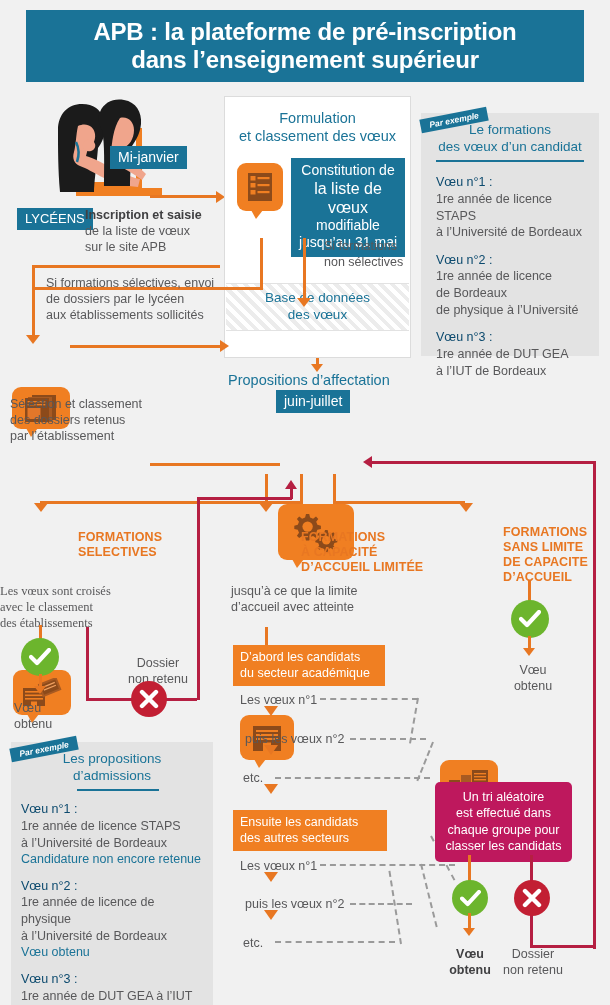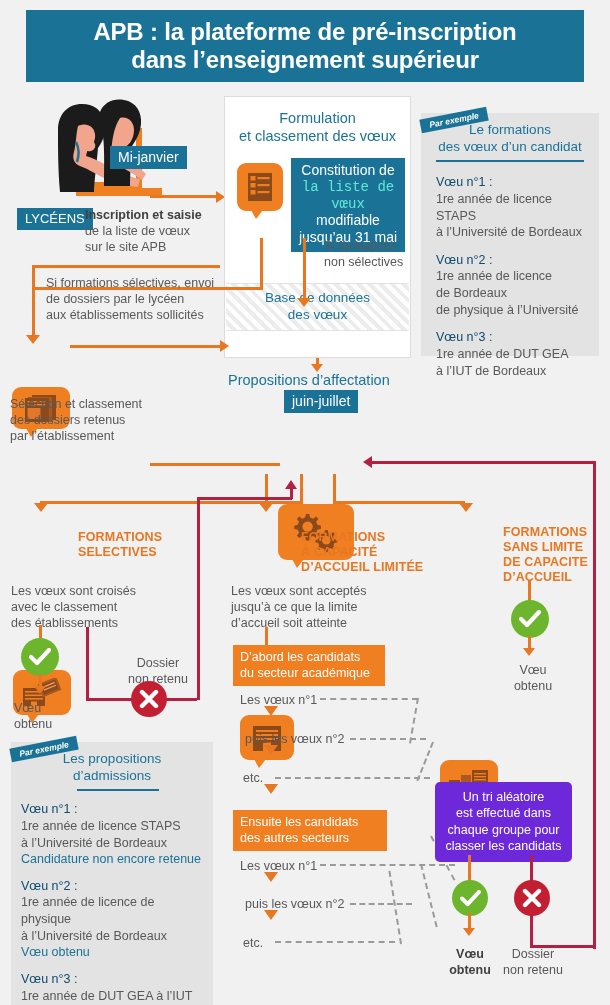--- a/index.html
+++ b/index.html
@@ -82,21 +82,21 @@
   }
 
   
   .obox{
     background:#f07f22; color:#fff; font-size:12.5px; line-height:1.28;
     padding:4px 7px 5px;
   }
 
   
   #tri-box{
-    background:#6d28d9; color:#fff; border-radius:5px;
+    background:#be185d; color:#fff; border-radius:5px;
     font-size:12.5px; line-height:1.3; text-align:center;
     padding:7px 8px 8px;
   }
 
   
   .badge{ border-radius:50%; display:flex; align-items:center; justify-content:center; }
   .badge.ok{ background:#6cb52d; }
   .badge.no{ background:#c21f33; }
 
   
@@ -178,21 +178,21 @@
     <rect x="3.5" y="11" width="5" height="4.5" fill="#f07f22"></rect>
     <rect x="3.5" y="18" width="5" height="4.5" fill="#f07f22"></rect>
     <rect x="10.5" y="5" width="12" height="2.2" fill="#f07f22"></rect>
     <rect x="10.5" y="12" width="12" height="2.2" fill="#f07f22"></rect>
     <rect x="10.5" y="19" width="12" height="2.2" fill="#f07f22"></rect>
   </svg>
 </div>
 
 <div class="abs" style="left:291px; top:158px; width:114px; background:#1a7397; padding:4px 5px 6px; text-align:center;">
   <div style="color:#fff;font-size:14px;line-height:1.2;">Constitution de</div>
-  <div style="color:#5eead4;font-size:14px;line-height:1.2;font-family:Liberation Mono, monospace;">la liste de vœux</div>
+  <div style="color:#ffffff;font-size:16px;line-height:1.2;">la liste de vœux</div>
   <div style="color:#fff;font-size:14px;line-height:1.2;">modifiable</div>
   <div style="color:#fff;font-size:14px;line-height:1.2;">jusqu’au 31 mai</div>
 </div>
 
 <div class="abs ol" style="left:260px; top:238px; width:3px; height:52px;"></div>
 <div class="abs ol" style="left:32px; top:287px; width:230px; height:3px;"></div>
 <div class="abs ol" style="left:32px; top:287px; width:3px; height:-0px;"></div>
 
 <div class="abs ol" style="left:303px; top:238px; width:3px; height:62px;"></div>
 <div class="abs ar-d" style="left:297px; top:298px;"></div>
@@ -228,21 +228,21 @@
   <div>par l’établissement</div>
 </div>
 
 <div class="abs ol" style="left:70px; top:345px; width:152px; height:3px;"></div>
 <div class="abs ar-r" style="left:220px; top:340px;"></div>
 
 <div class="abs ol" style="left:316px; top:358px; width:3px; height:10px;"></div>
 <div class="abs ar-dsm" style="left:311px; top:364px;"></div>
 
 <div class="abs" style="left:228px; top:372px; color:#1a7397; font-size:14.5px; white-space:nowrap;">Propositions d’affectation</div>
-<div class="abs pill" style="left:284px; top:390px;">juin-juillet</div>
+<div class="abs pill" style="left:276px; top:390px;">juin-juillet</div>
 
 <div class="abs bubble" style="left:278px; top:414px; width:76px; height:56px;">
   <svg width="54" height="40" viewBox="0 0 54 40">
     <g fill="#8c4a1a">
       <path d="M17 2 l3.2 0 .9 3.5 3 1.2 2.9-2.1 2.3 2.3 -2.1 2.9 1.2 3 3.5 .9 0 3.2 -3.5 .9 -1.2 3 2.1 2.9 -2.3 2.3 -2.9-2.1 -3 1.2 -.9 3.5 -3.2 0 -.9-3.5 -3-1.2 -2.9 2.1 -2.3-2.3 2.1-2.9 -1.2-3 -3.5-.9 0-3.2 3.5-.9 1.2-3 -2.1-2.9 2.3-2.3 2.9 2.1 3-1.2z"></path>
       <circle cx="18.6" cy="14.6" r="5.2" fill="#f07f22"></circle>
       <path d="M36 18 l2.6 0 .8 2.9 2.4 1 2.4-1.7 1.9 1.9 -1.7 2.4 1 2.4 2.9 .8 0 2.6 -2.9 .8 -1 2.4 1.7 2.4 -1.9 1.9 -2.4-1.7 -2.4 1 -.8 2.9 -2.6 0 -.8-2.9 -2.4-1 -2.4 1.7 -1.9-1.9 1.7-2.4 -1-2.4 -2.9-.8 0-2.6 2.9-.8 1-2.4 -1.7-2.4 1.9-1.9 2.4 1.7 2.4-1z"></path>
       <circle cx="37.3" cy="28.3" r="4.3" fill="#f07f22"></circle>
     </g>
   </svg>
@@ -282,21 +282,21 @@
       <rect x="20" y="4" width="16" height="10" fill="#8c4a1a"></rect>
       <rect x="21.5" y="6" width="13" height="1.3" fill="#f0a060"></rect>
       <rect x="21.5" y="9" width="13" height="1.3" fill="#f0a060"></rect>
     </g>
   </svg>
 </div>
 <div class="abs cat-title" style="left:78px; top:530px; width:110px;">
   <div>FORMATIONS</div>
   <div>SELECTIVES</div>
 </div>
-<div class="abs txt" style="left:11px; top:583px; width:160px;">
+<div class="abs txt" style="left:0; top:583px; width:160px;font-family:Liberation Serif, serif;">
   <div>Les vœux sont croisés</div>
   <div>avec le classement</div>
   <div>des établissements</div>
 </div>
 
 <div class="abs ol" style="left:39px; top:625px; width:3px; height:18px;"></div>
 <div class="abs badge ok" style="left:21px; top:638px; width:38px; height:38px;">
   <svg width="22" height="18" viewBox="0 0 22 18">
     <path d="M2 9 L8 15 L20 2" stroke="#fff" stroke-width="4.2" fill="none" stroke-linecap="round" stroke-linejoin="round"></path>
   </svg>
@@ -328,23 +328,22 @@
     <rect x="5" y="15" width="22" height="2" fill="#f07f22"></rect>
     <rect x="12" y="19.5" width="8" height="8.5" fill="#f07f22"></rect>
   </svg>
 </div>
 <div class="abs cat-title" style="left:301px; top:530px; width:130px;">
   <div>FORMATIONS</div>
   <div>À CAPACITÉ</div>
   <div>D’ACCUEIL LIMITÉE</div>
 </div>
 <div class="abs txt" style="left:231px; top:583px; width:175px;">
-  <div>Les vœux sont acceptés</div>
   <div>jusqu’à ce que la limite</div>
-  <div>d’accueil soit atteinte</div>
+  <div>d’accueil avec atteinte</div>
 </div>
 
 <div class="abs bubble" style="left:440px; top:524px; width:58px; height:45px;">
   <svg width="42" height="30" viewBox="0 0 42 30">
     <rect x="1" y="12" width="11" height="16" fill="#8c4a1a"></rect>
     <rect x="13" y="7" width="10" height="21" fill="#a85a22"></rect>
     <rect x="24" y="2" width="16" height="26" fill="#8c4a1a"></rect>
     <g fill="#f07f22">
       <rect x="26" y="5" width="12" height="1.4"></rect>
       <rect x="26" y="8" width="12" height="1.4"></rect>

